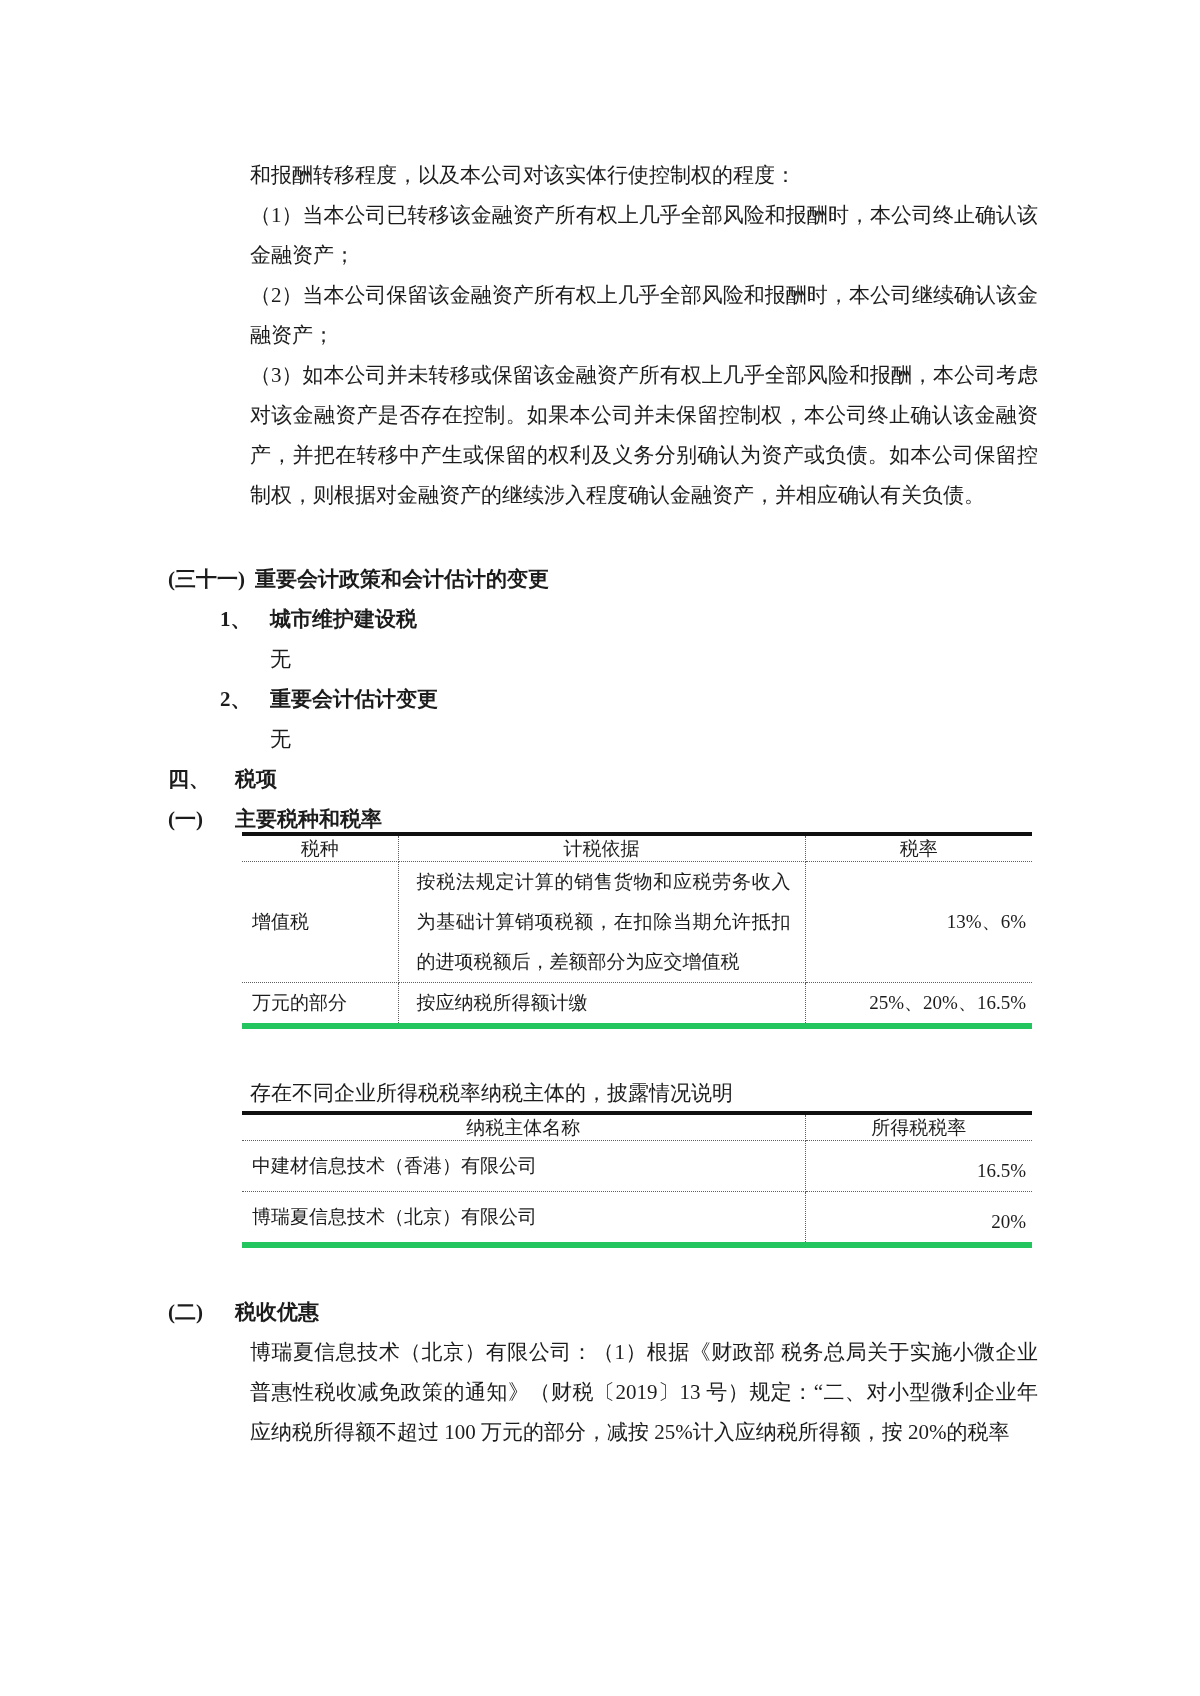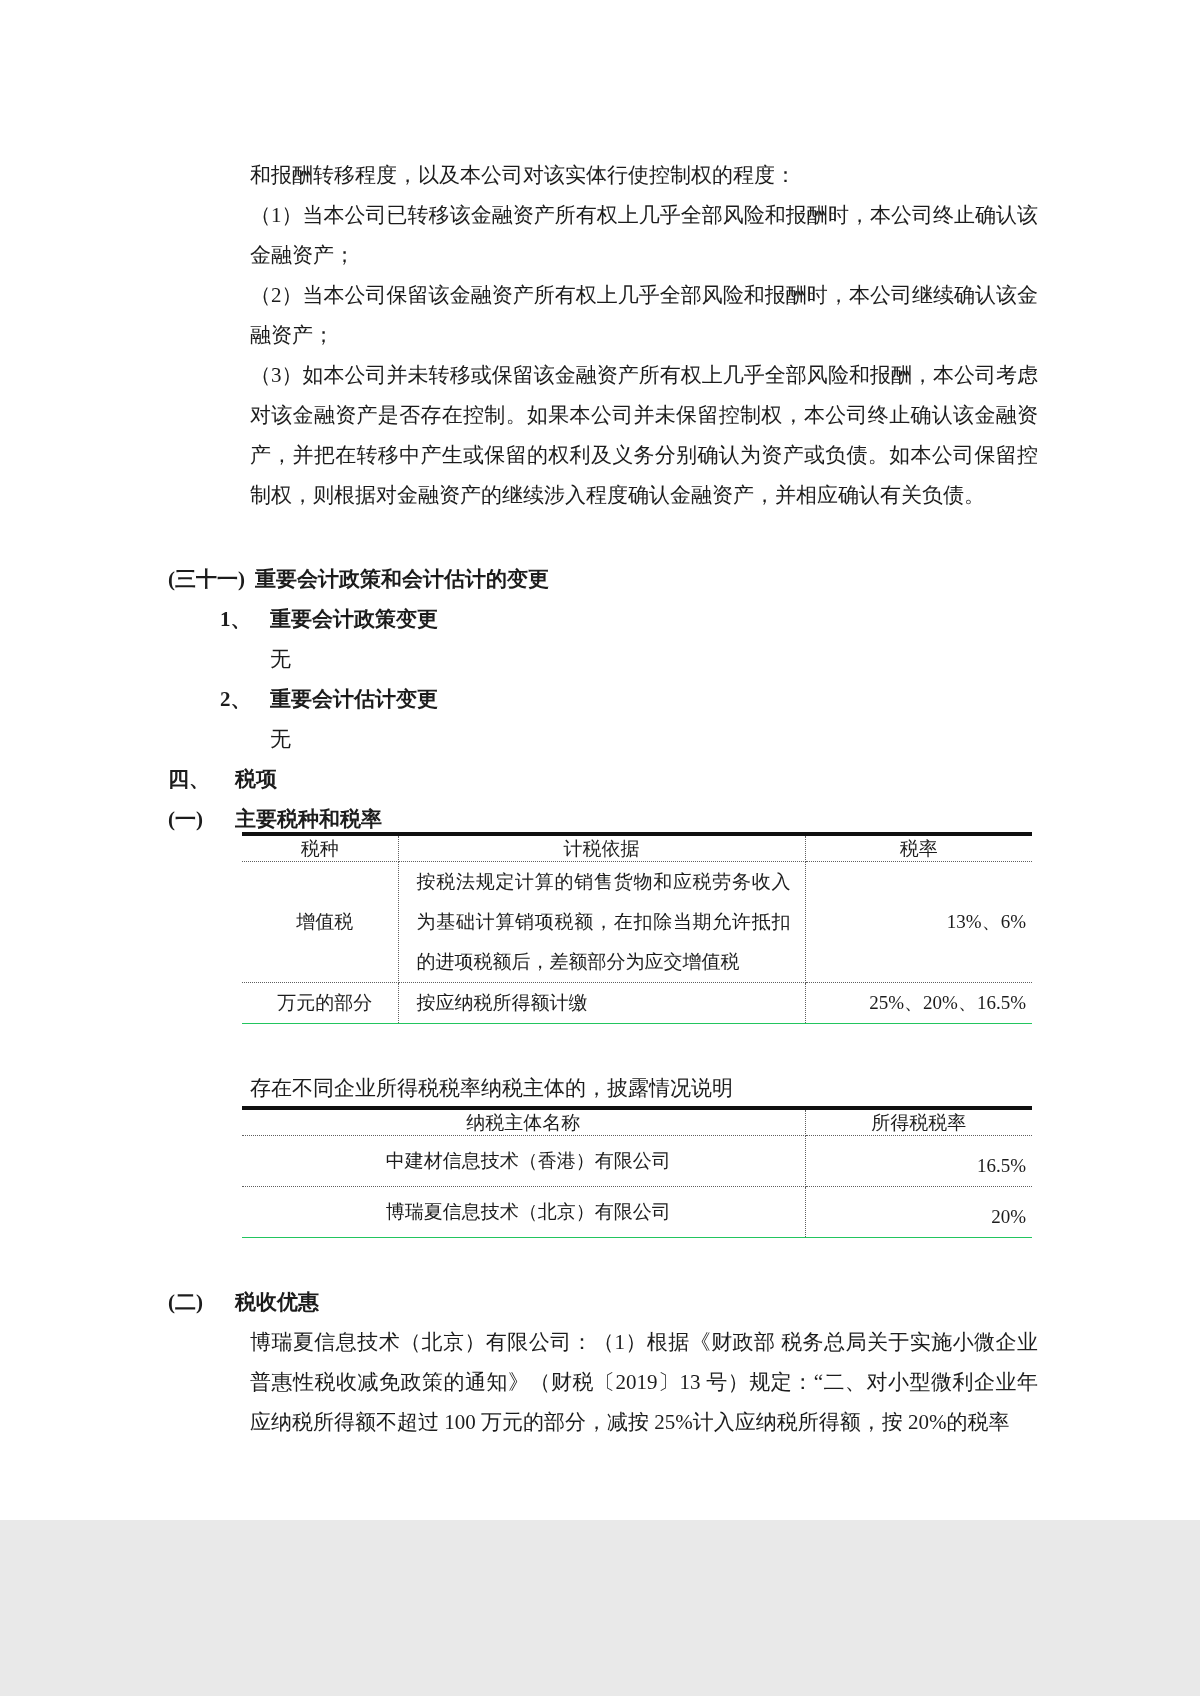--- a/index.html
+++ b/index.html
@@ -1,19 +1,19 @@
 <!DOCTYPE html>
 <html><head>
 <meta charset="utf-8">
 <style>
   html, body { margin: 0; padding: 0; background: #e9e9e9; }
   .page {
     position: relative;
     width: 1200px;
-    height: 1520px;
+    height: 1696px;
     margin: 0 auto;
     background: #ffffff;
     color: #1c1c1c;
     font-family: "Liberation Serif", "DejaVu Serif", serif;
     font-size: 21px;
     line-height: 40px;
     overflow: hidden;
   }
   p { margin: 0; padding: 0; }
 
@@ -46,40 +46,40 @@
   .sub-h .num { display: inline-block; min-width: 50px; }
   .sub-c { margin-left: 270px; }
 
   
   table.rpt {
     border-collapse: collapse;
     table-layout: fixed;
     margin-left: 242px;
     width: 790px;
     border-top: 4px solid #101010;
-    border-bottom: 1px solid #22c55e;
+    border-bottom: 6px solid #22c55e;
     font-size: 19px;
     line-height: 40px;
   }
   table.rpt#tax-table { margin-top: -7px; }
   table.rpt#entity-table { margin-top: -2px; }
   .rpt th, .rpt td {
     padding: 0;
     font-weight: normal;
     vertical-align: middle;
   }
   .rpt th {
     height: 25px;
     line-height: 25px;
     text-align: center;
     border-bottom: 1px dotted #5f5f5f;
   }
   .rpt .v-sep { border-right: 1px dotted #5f5f5f; }
   .rpt tr.sep td { border-bottom: 1px dotted #5f5f5f; }
-  .rpt td.c1 { padding-left: 10px; text-align: center; }
+  .rpt td.c1 { padding-left: 10px; text-align: left; }
   .rpt td.c2 { padding-left: 18px; padding-right: 14px; text-align: left; }
   .rpt td.c2.just3 { text-align: justify; text-justify: inter-character; }
   .rpt td.rate { padding-right: 6px; text-align: right; }
   .rpt td.rate-low { padding-right: 6px; padding-top: 10px; text-align: right; }
   #tax-table tr.r1 td { height: 120px; }
   #tax-table tr.r2 td { height: 39px; }
   #tax-table tr.r3 td { height: 40px; }
   #entity-table tr.r1 td { height: 39px; }
   #entity-table tr.r2 td { height: 40px; }
 
@@ -92,21 +92,21 @@
 
   <div class="flow intro">
     <p class="just">和报酬转移程度，以及本公司对该实体行使控制权的程度：</p>
     <p class="just">（1）当本公司已转移该金融资产所有权上几乎全部风险和报酬时，本公司终止确认该金融资产；</p>
     <p class="just">（2）当本公司保留该金融资产所有权上几乎全部风险和报酬时，本公司继续确认该金融资产；</p>
     <p class="just">（3）如本公司并未转移或保留该金融资产所有权上几乎全部风险和报酬，本公司考虑对该金融资产是否存在控制。如果本公司并未保留控制权，本公司终止确认该金融资产，并把在转移中产生或保留的权利及义务分别确认为资产或负债。如本公司保留控制权，则根据对金融资产的继续涉入程度确认金融资产，并相应确认有关负债。</p>
   </div>
 
   <p class="h-row gap-lg"><span class="lbl-wide">(三十一)</span><span>重要会计政策和会计估计的变更</span></p>
 
-  <p class="sub-h"><span class="num">1、</span><span>重要会计政策变更</span></p>
+  <p class="sub-h"><span class="num">1、</span><span>城市维护建设税</span></p>
   <p class="sub-c">无</p>
 
   <p class="sub-h"><span class="num">2、</span><span>重要会计估计变更</span></p>
   <p class="sub-c">无</p>
 
   <p class="h-row"><span class="lbl-tab">四、</span><span>税项</span></p>
 
   <p class="h-row"><span class="lbl-tab">(一)</span><span>主要税种和税率</span></p>
 
   <table class="rpt" id="tax-table">

